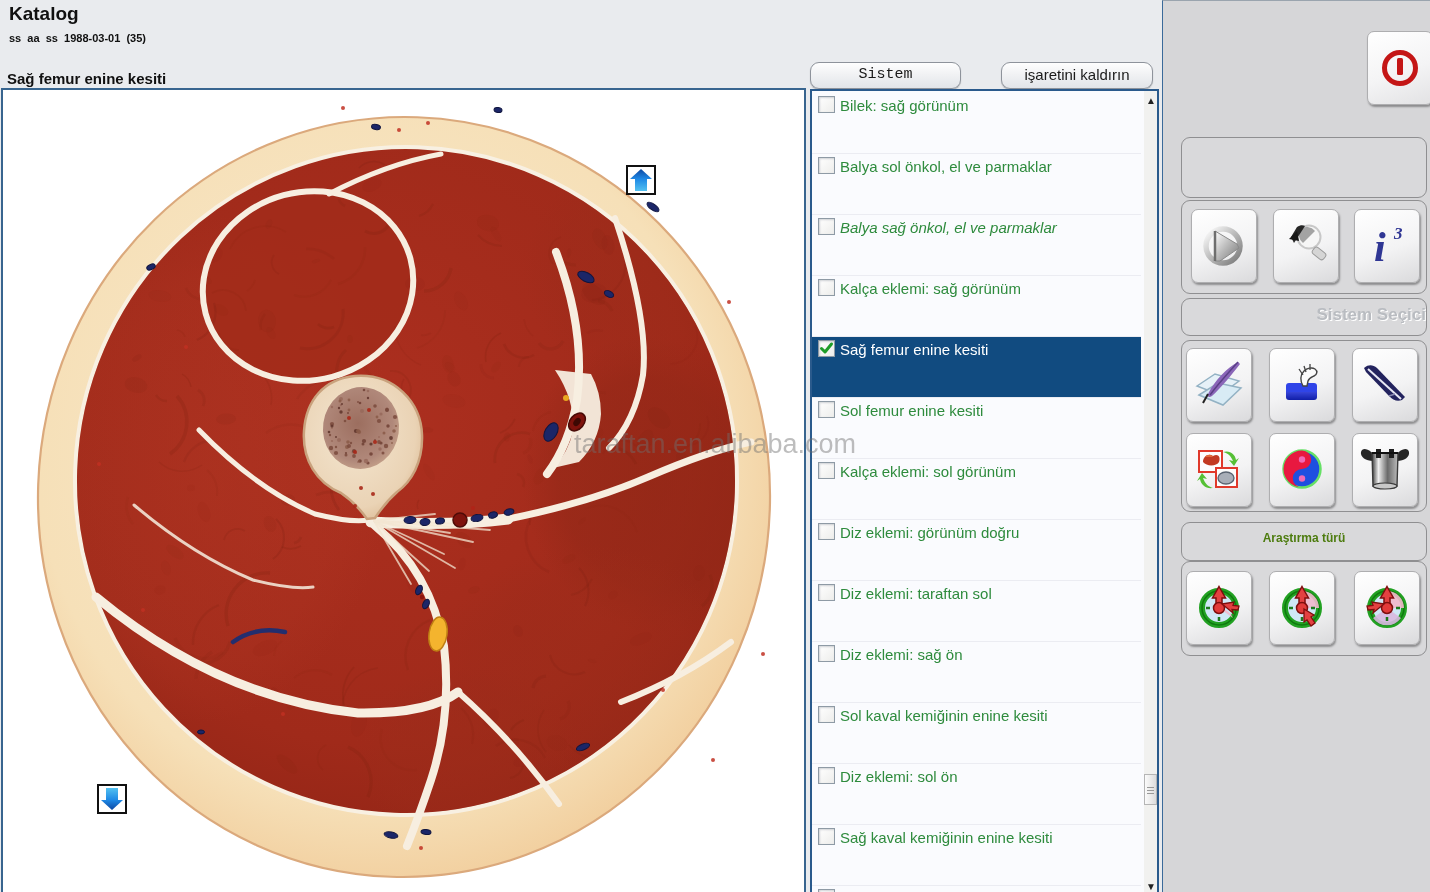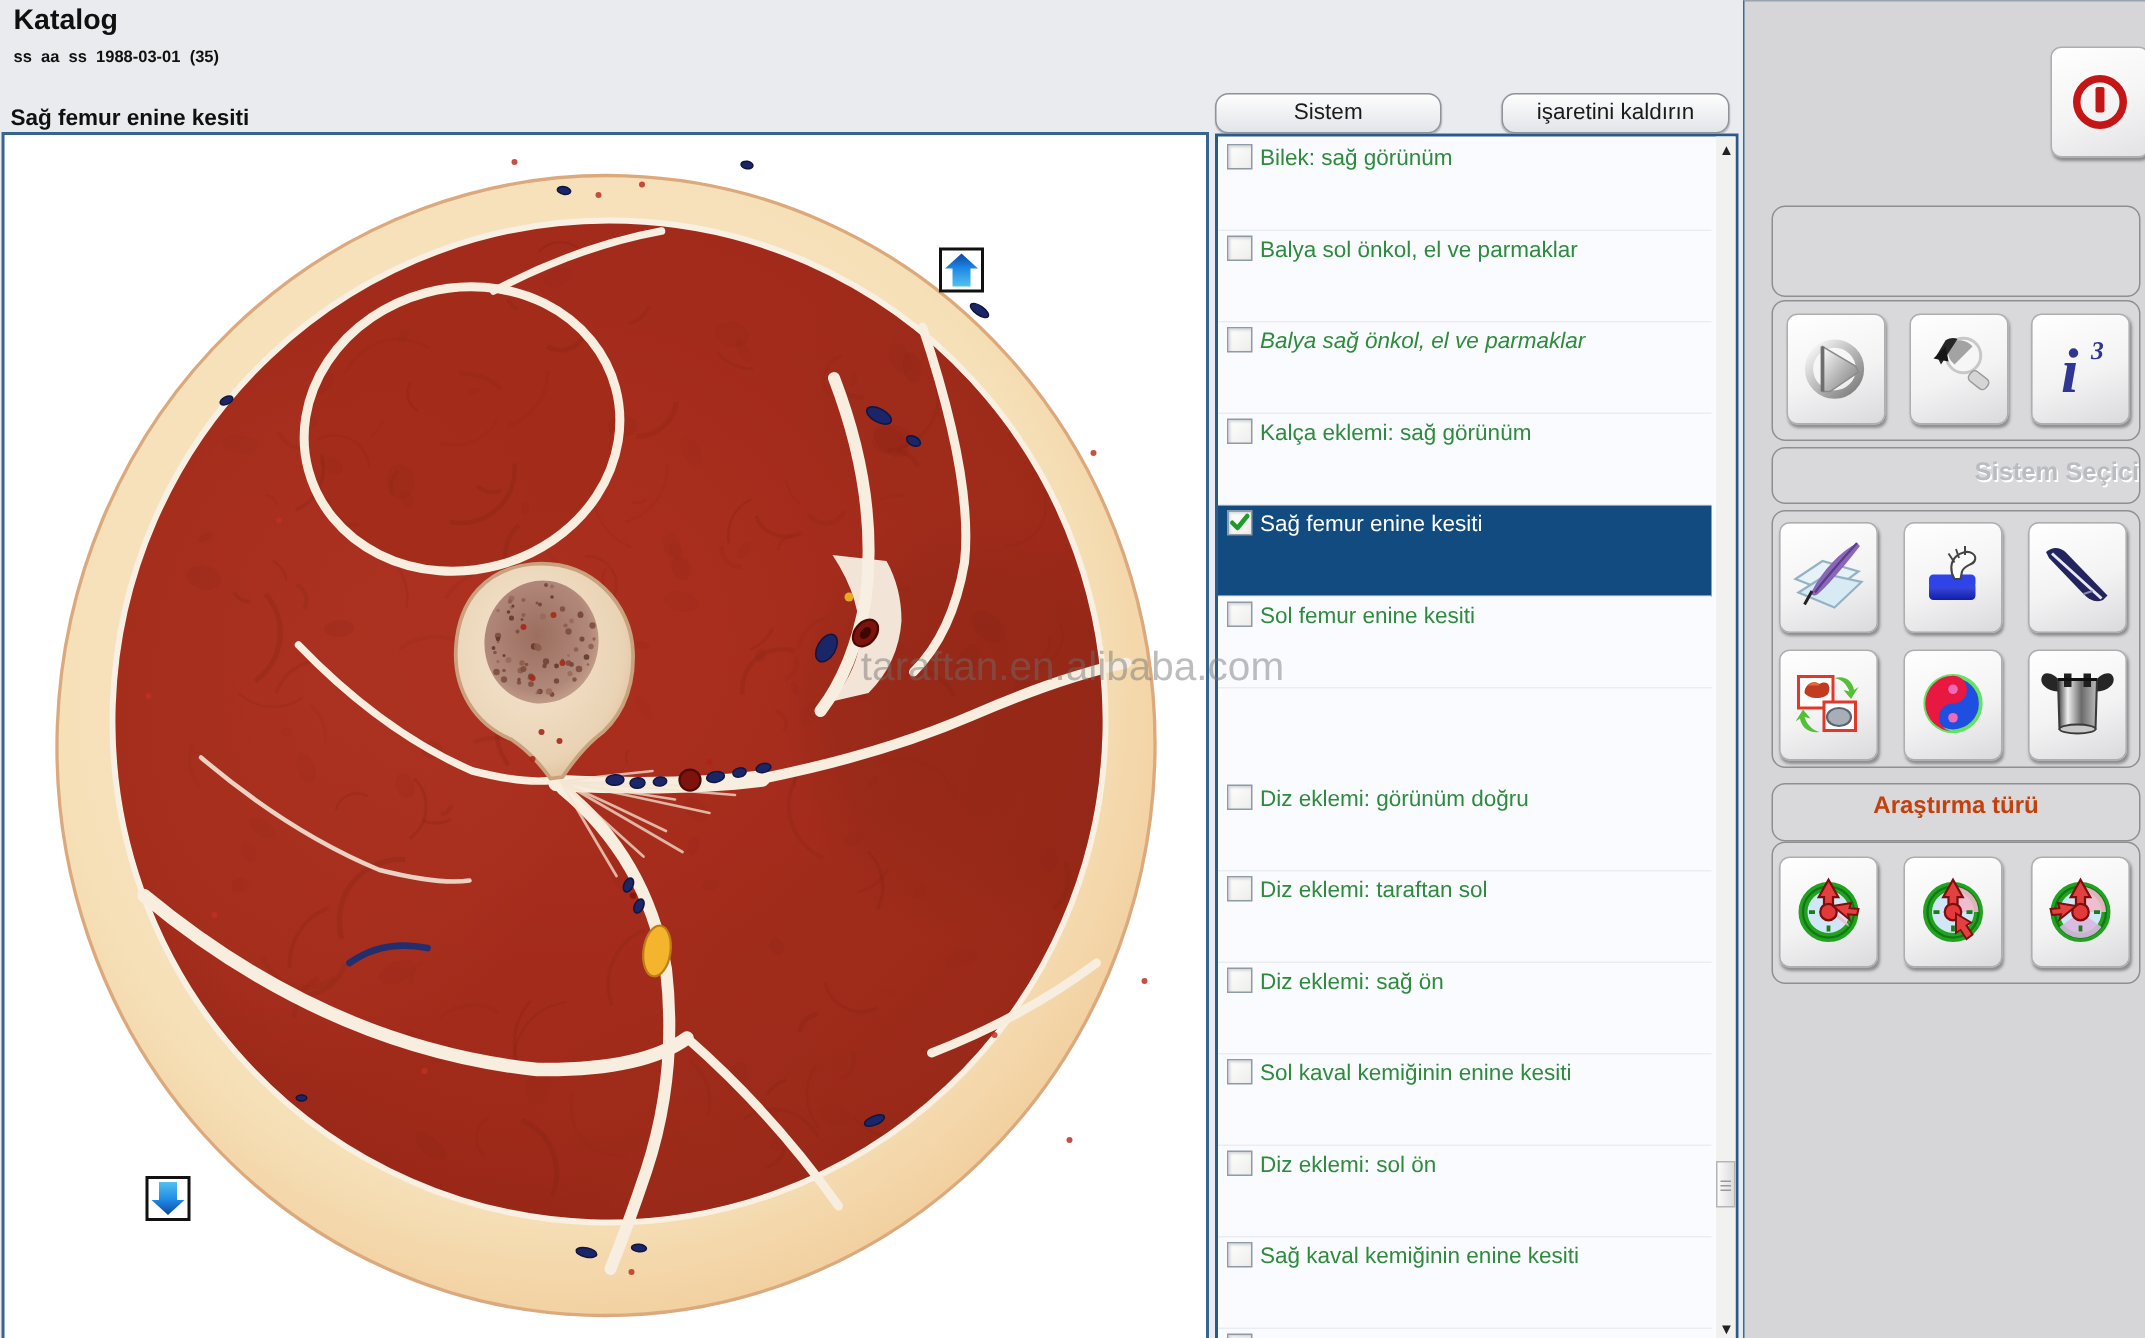--- a/index.html
+++ b/index.html
@@ -21,21 +21,21 @@
   .ibtn svg{position:absolute;left:50%;top:50%;transform:translate(-50%,-50%);}
   #wm{position:absolute;left:715px;top:429px;transform:translateX(-50%);font-size:27px;color:#6f6f6f;opacity:.45;white-space:nowrap;letter-spacing:0px;}
   .arrbox{position:absolute;width:26px;height:26px;background:#fff;border:2px solid #111;}
 </style>
 </head>
 <body>
   <div class="b" style="left:9px;top:3px;font-size:19px;">Katalog</div>
   <div class="b" style="left:9px;top:32px;font-size:11px;">ss&nbsp;&nbsp;aa&nbsp;&nbsp;ss&nbsp;&nbsp;1988-03-01&nbsp;&nbsp;(35)</div>
   <div class="b" style="left:7px;top:70px;font-size:15px;">Sağ femur enine kesiti</div>
 
-  <div class="btn" style="left:810px;top:62px;width:149px;">Sistem</div>
+  <div class="btn" style="left:810px;top:62px;width:149px;font-family:Liberation Mono, monospace;">Sistem</div>
   <div class="btn" style="left:1001px;top:62px;width:150px;">işaretini kaldırın</div>
 
   <div id="imgbox">
     <svg id="anat" width="801" height="810" viewBox="0 0 801 810" style="position:absolute;left:0;top:0;">
     <defs>
 <radialGradient id="fatg" cx="0.46" cy="0.44" r="0.62">
  <stop offset="0" stop-color="#f9ead0"></stop>
           <stop offset="0.75" stop-color="#f6e0b8"></stop>
  <stop offset="0.92" stop-color="#f2d0a0"></stop>
           <stop offset="1" stop-color="#edc28e"></stop>
@@ -453,20 +453,25 @@
         </svg>
       </div>
       <div class="tx">Sağ femur enine kesiti</div>
       <div class="sep"></div>
     </div>
     <div class="li" style="top:307px;">
       <div class="cb"></div>
       <div class="tx">Sol femur enine kesiti</div>
       <div class="sep"></div>
     </div>
+    <div class="li" style="top:368px;">
+      <div class="cb"></div>
+      <div class="tx">Kalça eklemi: sol görünüm</div>
+      <div class="sep"></div>
+    </div>
     <div class="li" style="top:429px;">
       <div class="cb"></div>
       <div class="tx">Diz eklemi: görünüm doğru</div>
       <div class="sep"></div>
     </div>
     <div class="li" style="top:490px;">
       <div class="cb"></div>
       <div class="tx">Diz eklemi: taraftan sol</div>
       <div class="sep"></div>
     </div>
@@ -607,21 +612,21 @@
         </defs>
         <path d="M15 11 C10 4 3 3 2 8 C1 13 7 17 14 17 Z" fill="#262626"></path>
         <path d="M37 11 C42 4 49 3 50 8 C51 13 45 17 38 17 Z" fill="#262626"></path>
         <path d="M13 9 L39 9 L38 42 L14 42 Z" fill="url(#potg)" stroke="#3a3a3a" stroke-width="1.4"></path>
         <path d="M17 5 L22 5 L22 14 L17 14 Z" fill="#1e1e1e"></path>
         <path d="M30 5 L35 5 L35 14 L30 14 Z" fill="#1e1e1e"></path>
         <ellipse cx="26" cy="42" rx="12" ry="3" fill="#c8c8c8" stroke="#3a3a3a" stroke-width="1.2"></ellipse>
         <path d="M13 9 L39 9" stroke="#111" stroke-width="2"></path>
       </svg>
     </div>
-    <div class="grp" style="left:18px;top:521px;height:39px;text-align:center;font-weight:bold;font-size:16px;color:#c2410c;line-height:30px;">Araştırma türü</div>
+    <div class="grp" style="left:18px;top:521px;height:39px;text-align:center;font-weight:bold;font-size:12px;color:#4d7c0f;line-height:30px;">Araştırma türü</div>
     <div class="grp" style="left:18px;top:560px;height:95px;"></div>
     <div class="ibtn" style="left:23px;top:570px;">
       <svg width="52" height="52" viewBox="0 0 52 52">
         <circle cx="26" cy="26" r="17" fill="#cfe7f6" stroke="#22a122" stroke-width="6"></circle>
         <circle cx="26" cy="26" r="17" fill="none" stroke="#0f7a0f" stroke-width="1.5"></circle>
         <path d="M26 26 A17 17 0 0 1 40 36 L26 26 Z" fill="#f2b8cc" opacity=".9"></path>
         <path d="M26 13 L26 17 M26 35 L26 39 M13 26 L17 26 M35 26 L39 26" stroke="#1d7a1d" stroke-width="2.5"></path>
         <path d="M26 4.5 L32.5 16 L29 16 L29 24 L23 24 L23 16 L19.5 16 Z" fill="#e34141" stroke="#7e0e0e" stroke-width="1.5"></path>
         <circle cx="26" cy="26" r="5.5" fill="#e23a3a" stroke="#7e0e0e" stroke-width="1.5"></circle>
         <path d="M29 22 L41 20 L40 23.5 L46 24 L45 28 L39 27.5 L40 31 Z" fill="#e34141" stroke="#7e0e0e" stroke-width="1.3"></path>

